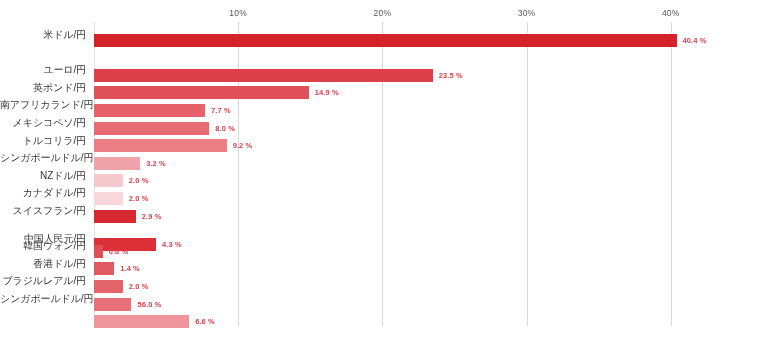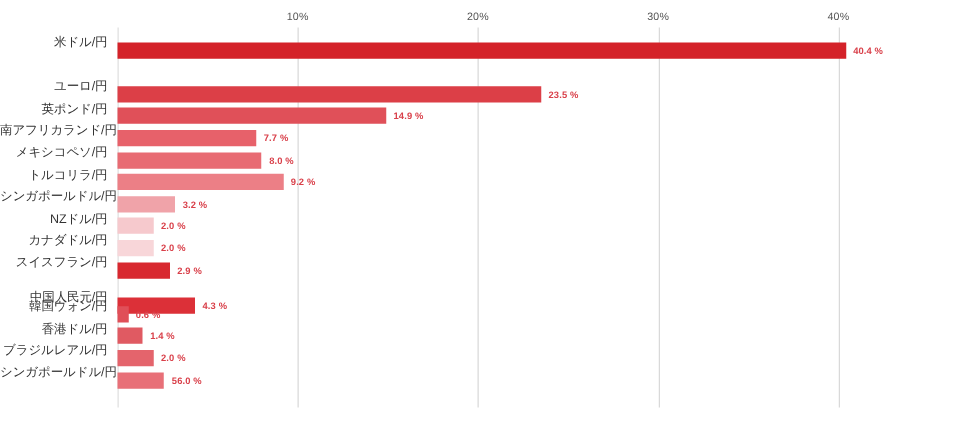--- a/index.html
+++ b/index.html
@@ -236,16 +236,20 @@
         </div>
       </div>
       <div class="row" style="top: 292px;">
         <div class="cat-label">シンガポールドル/円</div>
         <div class="bar-wrap">
           <div class="bar" style="width: 37.4884px; background: rgb(232, 112, 120); height: 13px;"></div>
           <div class="bar-value">56.0 %</div>
         </div>
       </div>
       <div class="row" style="top: 309.6px;">
+        <div class="bar-wrap">
+          <div class="bar" style="width: 95.1628px; background: rgb(238, 148, 155); height: 13px;"></div>
+          <div class="bar-value">6.6 %</div>
+        </div>
       </div>
     </div>
 
 </div>
 
 </body></html>

